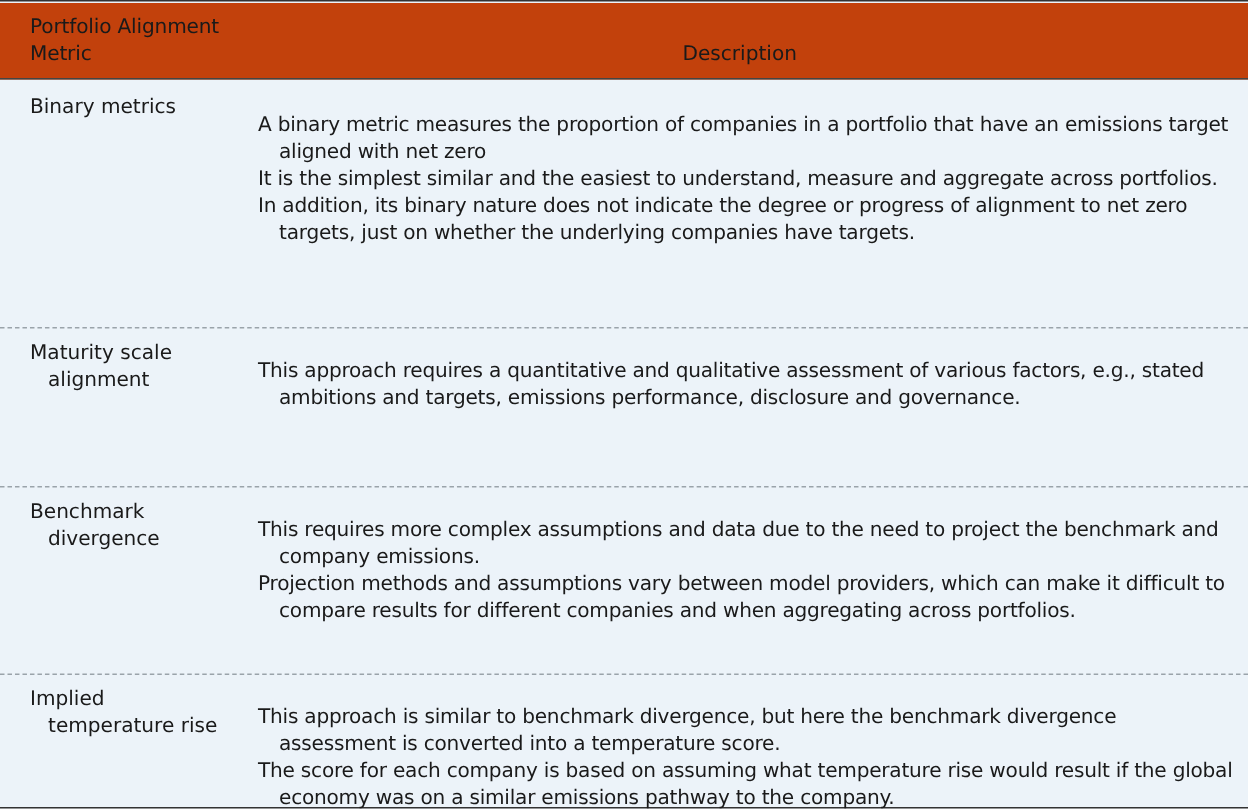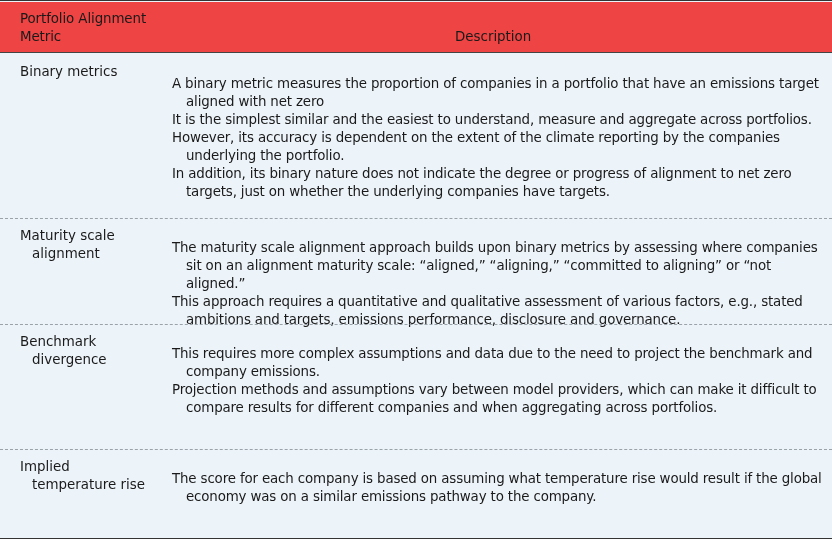--- a/index.html
+++ b/index.html
@@ -24,21 +24,21 @@
       border-top: 1.5px solid #333;
       border-bottom: 1.5px solid #333;
       box-sizing: border-box;
     }
     .header {
       position: absolute;
       left: 0;
       top: 1px;
       width: 832px;
       height: 51px;
-      background: #ef4444;
+      background: #c2410c;
       border-bottom: 1px solid #444;
       box-sizing: border-box;
     }
     .header .col1 {
       position: absolute;
       left: 20px;
       top: 8px;
       font-size: 13.4px;
       line-height: 17.5px;
       width: 150px;
@@ -102,34 +102,32 @@
     <div class="col2">Description</div>
   </div>
 
   <div class="row" style="top:62px; height:152px;">
     <div class="metric">
       <span>Binary metrics</span>
     </div>
     <div class="desc">
       <p class="para">A binary metric measures the proportion of companies in a portfolio that have an emissions target aligned with net zero</p>
       <p class="para">It is the simplest similar and the easiest to understand, measure and aggregate across portfolios.</p>
-      <p class="para">However, its accuracy is dependent on the extent of the climate reporting by the companies underlying the portfolio.</p>
       <p class="para">In addition, its binary nature does not indicate the degree or progress of alignment to net zero targets, just on whether the underlying companies have targets.</p>
     </div>
   </div>
 
   <div class="sep" style="top:217px;"></div>
 
   <div class="row" style="top:226px; height:96px;">
     <div class="metric">
       <span>Maturity scale</span>
       <span class="l2">alignment</span>
     </div>
     <div class="desc">
-      <p class="para">The maturity scale alignment approach builds upon binary metrics by assessing where companies sit on an alignment maturity scale: “aligned,” “aligning,” “committed to aligning” or “not aligned.”</p>
       <p class="para">This approach requires a quantitative and qualitative assessment of various factors, e.g., stated ambitions and targets, emissions performance, disclosure and governance.</p>
     </div>
   </div>
 
   <div class="sep" style="top:323px;"></div>
 
   <div class="row" style="top:332px; height:112px;text-decoration:underline;">
     <div class="metric">
       <span>Benchmark</span>
       <span class="l2">divergence</span>
@@ -141,17 +139,18 @@
   </div>
 
   <div class="sep" style="top:448px;"></div>
 
   <div class="row" style="top:457px; height:76px;">
     <div class="metric">
       <span>Implied</span>
       <span class="l2">temperature rise</span>
     </div>
     <div class="desc">
+      <p class="para">This approach is similar to benchmark divergence, but here the benchmark divergence assessment is converted into a temperature score.</p>
       <p class="para">The score for each company is based on assuming what temperature rise would result if the global economy was on a similar emissions pathway to the company.</p>
     </div>
   </div>
 
 </div>
 
 </body></html>

